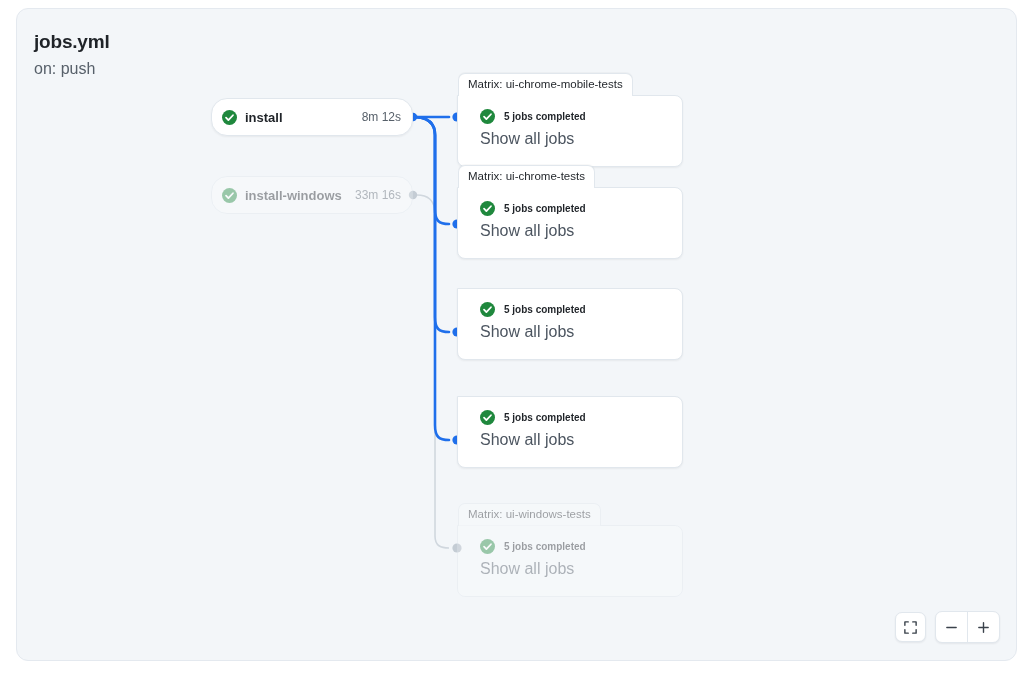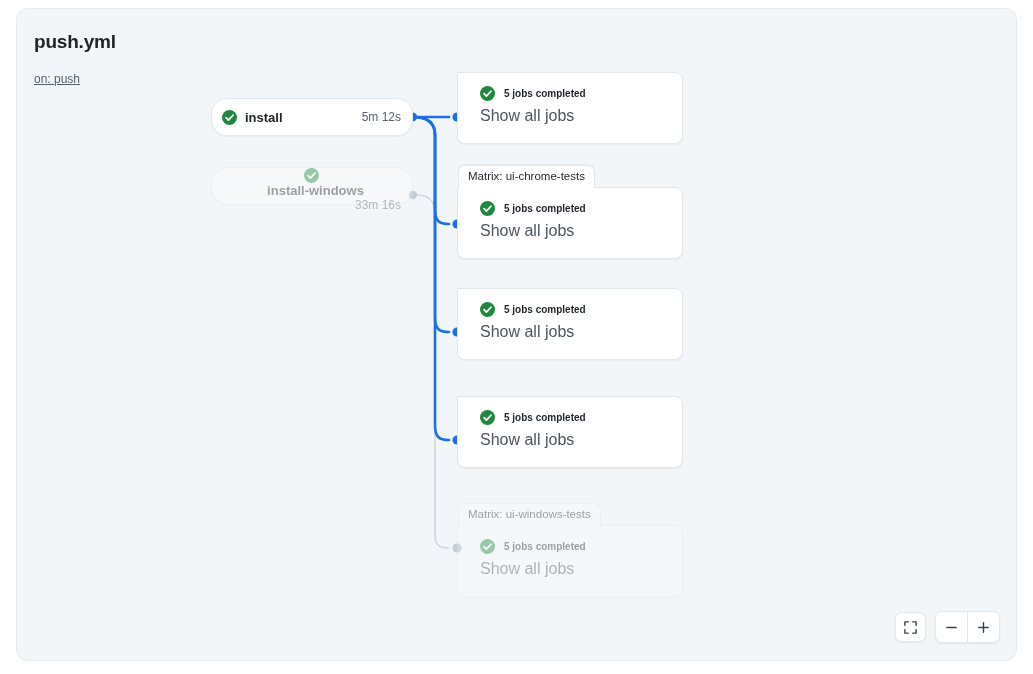--- a/index.html
+++ b/index.html
@@ -40,25 +40,24 @@
     top: 21px;
   }
   .wf-title {
     font-size: 19px;
     font-weight: bold;
     color: #1f2328;
     letter-spacing: -0.2px;
     line-height: 24px;
   }
   .wf-subtitle {
-    font-size: 12px;
+    font-size: 16px;
     color: #57606a;
     line-height: 18px;
-    margin-top: 16px;
-    text-decoration: underline;
+    margin-top: 6px;
   }
 
   
   .edges {
     position: absolute;
     left: 0;
     top: 0;
     width: 1001px;
     height: 653px;
     pointer-events: none;
@@ -204,21 +203,21 @@
     border-left: 1px solid #e1e7ed;
   }
 </style>
 </head>
 <body>
 
 <div id="root">
   <div class="canvas">
 
     <div class="title-block">
-      <div class="wf-title">push.yml</div>
+      <div class="wf-title">jobs.yml</div>
       <div class="wf-subtitle">on: push</div>
     </div>
 
     <svg class="edges" viewBox="0 0 1001 653" width="1001" height="653">
 
       <path d="M 400 186 C 412 186 416 192 418 200 L 418 527 C 418 537 424 539 432 539" fill="none" stroke="#d0d7de" stroke-width="1.6"></path>
 
       <path d="M 396 108 L 432 108" fill="none" stroke="#1f6feb" stroke-width="2.6" stroke-linecap="round"></path>
       <path d="M 396 108 C 410 108 418 114 418 126 L 418 200 C 418 212 422 215 432 215" fill="none" stroke="#1f6feb" stroke-width="2.6" stroke-linecap="round"></path>
       <path d="M 396 108 C 410 108 418 114 418 126 L 418 308 C 418 320 422 323 432 323" fill="none" stroke="#1f6feb" stroke-width="2.6" stroke-linecap="round"></path>
@@ -233,33 +232,34 @@
       <circle cx="440" cy="431" r="4.6" fill="#1f6feb"></circle>
       <circle cx="440" cy="539" r="4.6" fill="#c4ccd4"></circle>
     </svg>
 
     <div class="node" style="left:194px; top:89px; width:202px;">
       <svg class="status-icon" viewBox="0 0 16 16">
         <circle cx="8" cy="8" r="8" fill="#1f883d"></circle>
         <path d="M 4.3 8.2 L 6.8 10.7 L 11.7 5.6" fill="none" stroke="#ffffff" stroke-width="1.9" stroke-linecap="round" stroke-linejoin="round"></path>
       </svg>
       <span class="node-label">install</span>
-      <span class="node-duration">5m 12s</span>
-    </div>
-
-    <div class="node faded" style="left:194px; top:158px; width:202px;flex-direction:column;">
+      <span class="node-duration">8m 12s</span>
+    </div>
+
+    <div class="node faded" style="left:194px; top:167px; width:202px;">
       <svg class="status-icon" viewBox="0 0 16 16">
         <circle cx="8" cy="8" r="8" fill="#1f883d"></circle>
         <path d="M 4.3 8.2 L 6.8 10.7 L 11.7 5.6" fill="none" stroke="#ffffff" stroke-width="1.9" stroke-linecap="round" stroke-linejoin="round"></path>
       </svg>
       <span class="node-label">install-windows</span>
       <span class="node-duration">33m 16s</span>
     </div>
 
     <div class="matrix" style="left:440px; top:64px;">
+      <div class="matrix-tab">Matrix: ui-chrome-mobile-tests</div>
       <div class="matrix-body">
         <div class="matrix-row">
           <svg class="status-icon" viewBox="0 0 16 16">
             <circle cx="8" cy="8" r="8" fill="#1f883d"></circle>
             <path d="M 4.3 8.2 L 6.8 10.7 L 11.7 5.6" fill="none" stroke="#ffffff" stroke-width="1.9" stroke-linecap="round" stroke-linejoin="round"></path>
           </svg>
           <span class="matrix-status">5 jobs completed</span>
         </div>
         <div class="matrix-link">Show all jobs</div>
       </div>

